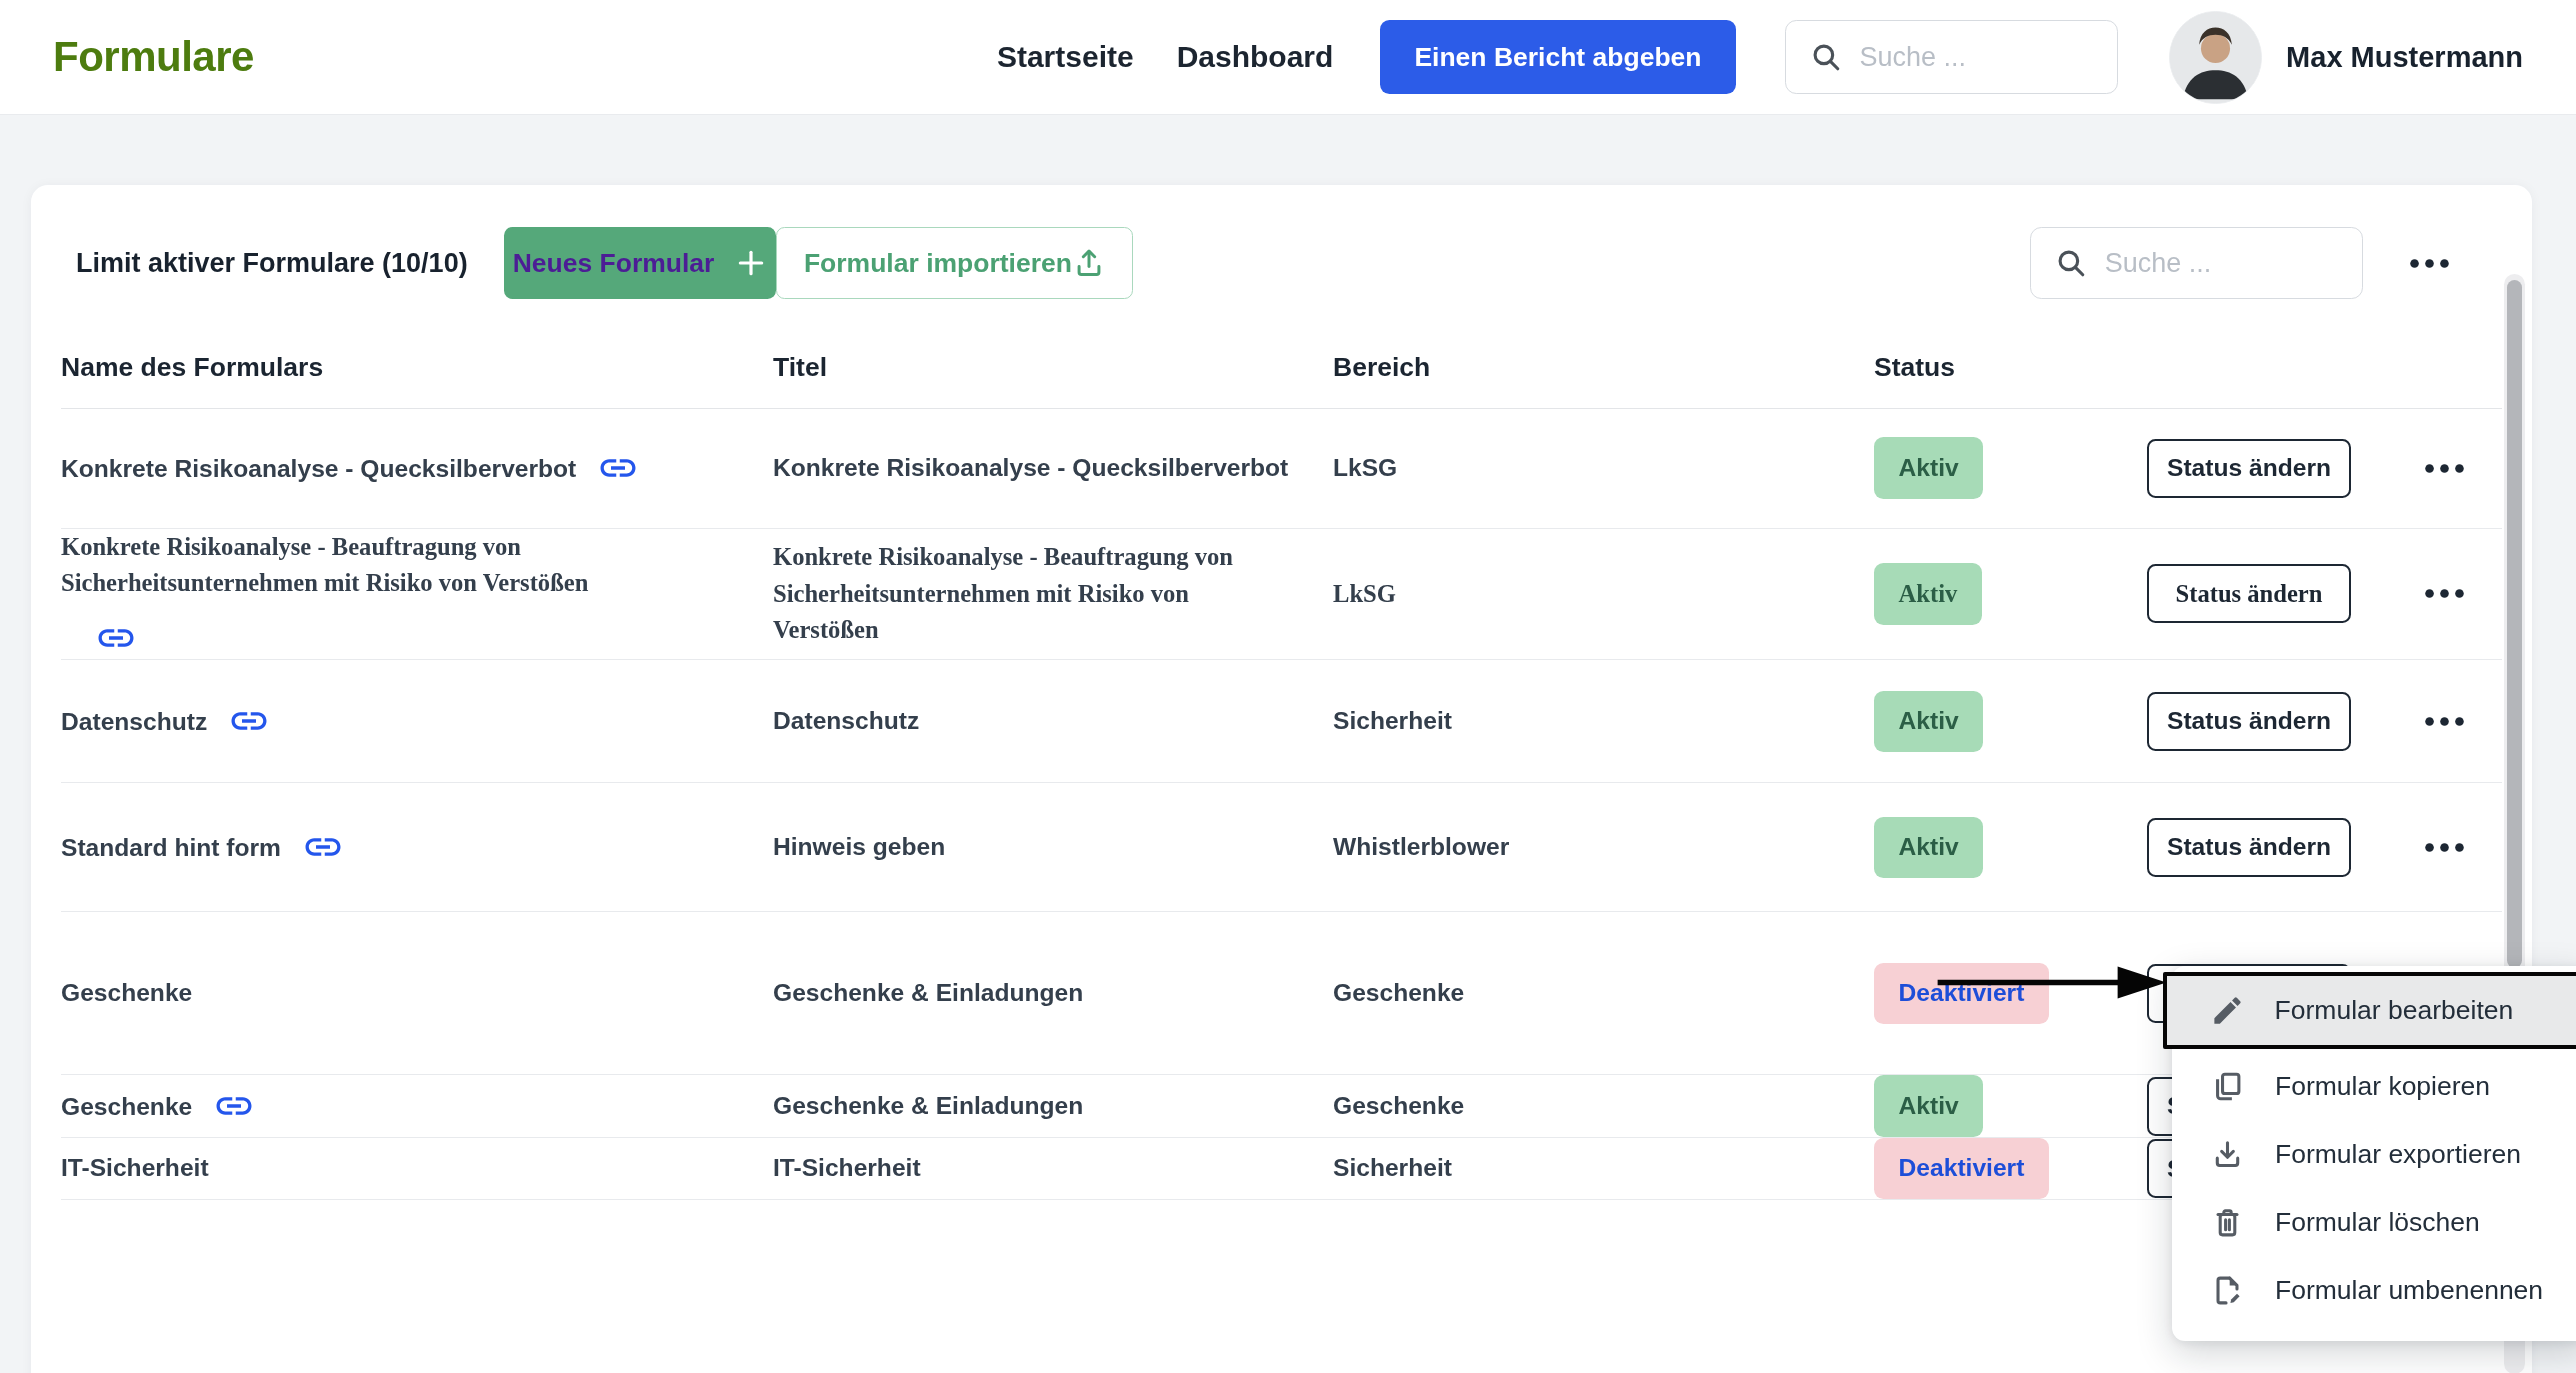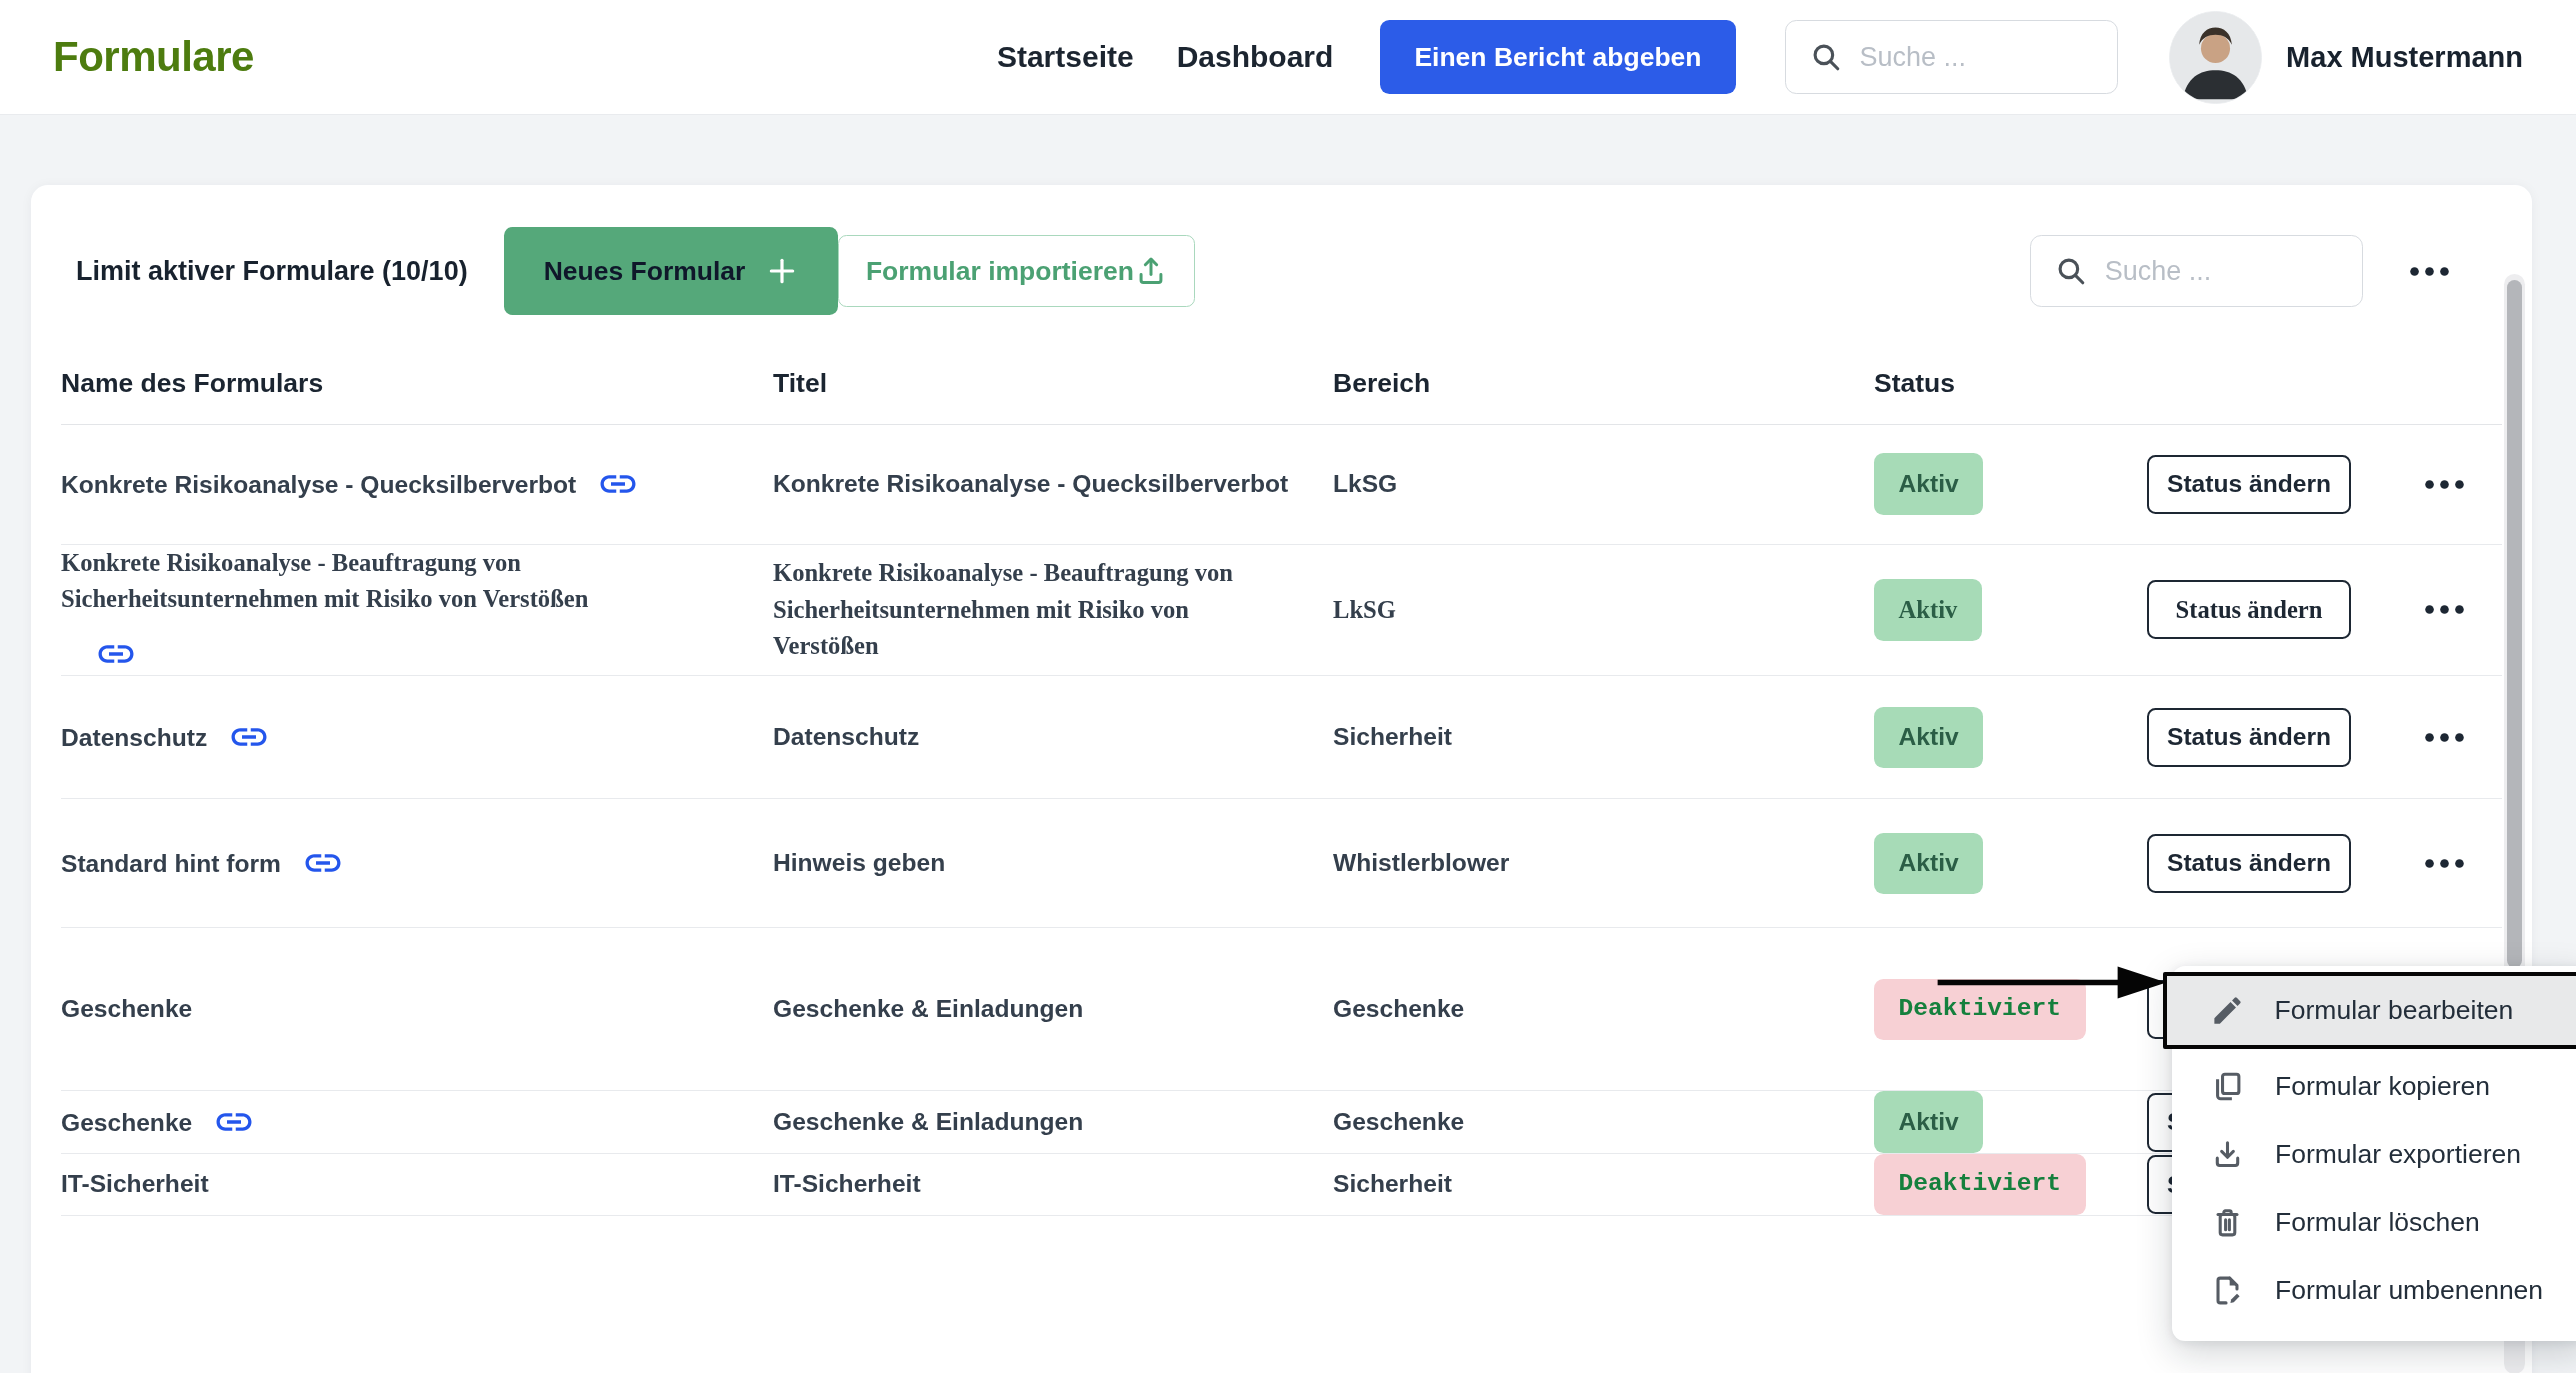--- a/index.html
+++ b/index.html
@@ -46,22 +46,22 @@
   .card {
     position:absolute; left:31px; top:185px; width:2501px; height:1228px;
     background:#ffffff; border-radius:17px;
     box-shadow:0 1.9px 11.3px rgba(25,35,50,0.05);
   }
   .card-inner { padding:0 30px; }
 
   .toolbar { display:flex; align-items:center; padding:42px 11.3px 32px 15px; }
   .limit-label { font-size:27px; font-weight:700; color:#18222e; white-space:nowrap; }
   .new-form-btn {
-    margin-left:36px; height:88px; padding:0 40px; border:none; border-radius:8.5px;
-    background:#55a87a; color:#0f172a; font-size:26.5px; font-weight:700;
+    margin-left:36px; height:72px; padding:0 9px; border:none; border-radius:8.5px;
+    background:#55a87a; color:#4c1d95; font-size:26.5px; font-weight:700;
     font-family:inherit; display:flex; align-items:center; gap:21px; cursor:pointer; white-space:nowrap;
   }
   .new-form-btn svg { width:32px; height:32px; }
   .import-btn {
     height:72px; padding:0 26.5px; border:1.9px solid #a9d8bd; border-radius:8.5px;
     background:#ffffff; color:#4ba173; font-size:26.5px; font-weight:700;
     font-family:inherit; display:flex; align-items:center; cursor:pointer; white-space:nowrap;
   }
   .import-btn svg { width:34px; height:34px; }
   .toolbar .searchbox { width:333px; height:72px; margin-left:auto; }
@@ -85,21 +85,21 @@
   .trow:nth-of-type(5){ min-height:123px; }
   .trow:nth-of-type(6){ min-height:129px; }
   .trow:nth-of-type(7){ min-height:163px; }
   .cell-name { padding-right:19px; }
   .cell-title { padding-right:38px; }
   .link-ic { display:inline-block; width:42px; height:42px; vertical-align:-12.3px; margin-left:21px; color:#2456ec; cursor:pointer; }
   .link-below { margin:15px 0 0 34px; }
   .link-below .link-ic { margin-left:0; }
   .badge { display:inline-block; padding:12.3px 24.6px; border-radius:9.4px; font-size:24.6px; font-weight:700; }
   .badge.active { background:#a7dbb7; color:#2b5e46; }
-  .badge.inactive { background:#f7d0d4; color:#15803d;font-family:Liberation Mono, monospace; }
+  .badge.inactive { background:#f7d0d4; color:#1d4ed8; }
   .status-btn {
     width:204px; height:59px; border:2.8px solid #1d2733; border-radius:8.5px; background:#fff;
     color:#1d2733; font-size:24.6px; font-weight:700; font-family:inherit; cursor:pointer;
     display:flex; align-items:center; justify-content:center;
   }
   .cell-dots { padding-left:32px; }
 
   
   .scroll-track { position:absolute; left:2504px; top:274px; width:21px; height:1100px; background:#ededef; border-radius:11.3px; }
   .scroll-thumb { position:absolute; left:2507px; top:280px; width:15px; height:688px; background:#b4b6ba; border-radius:7.6px; cursor:pointer; }

